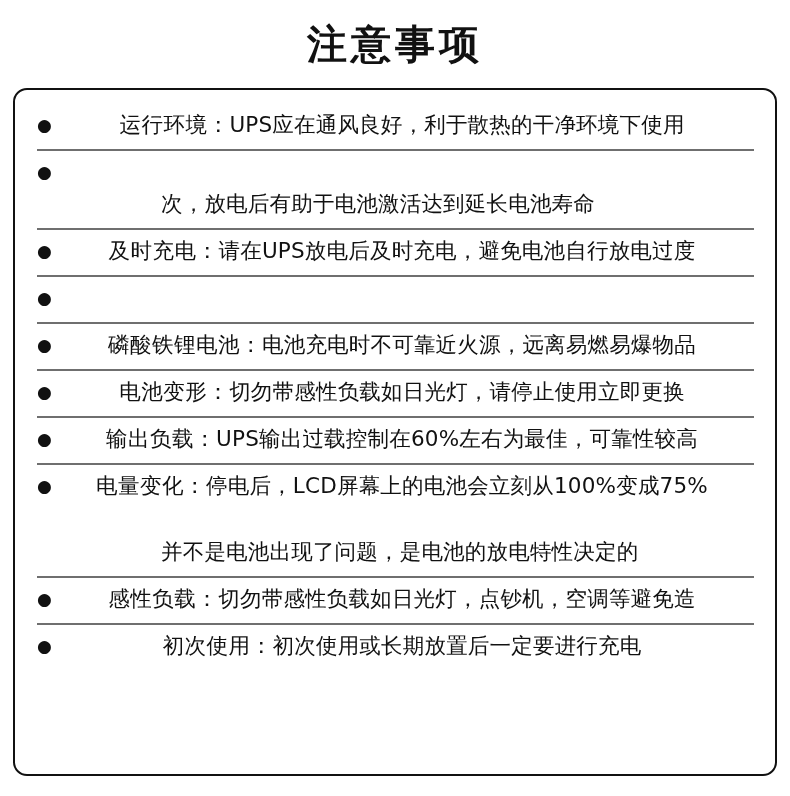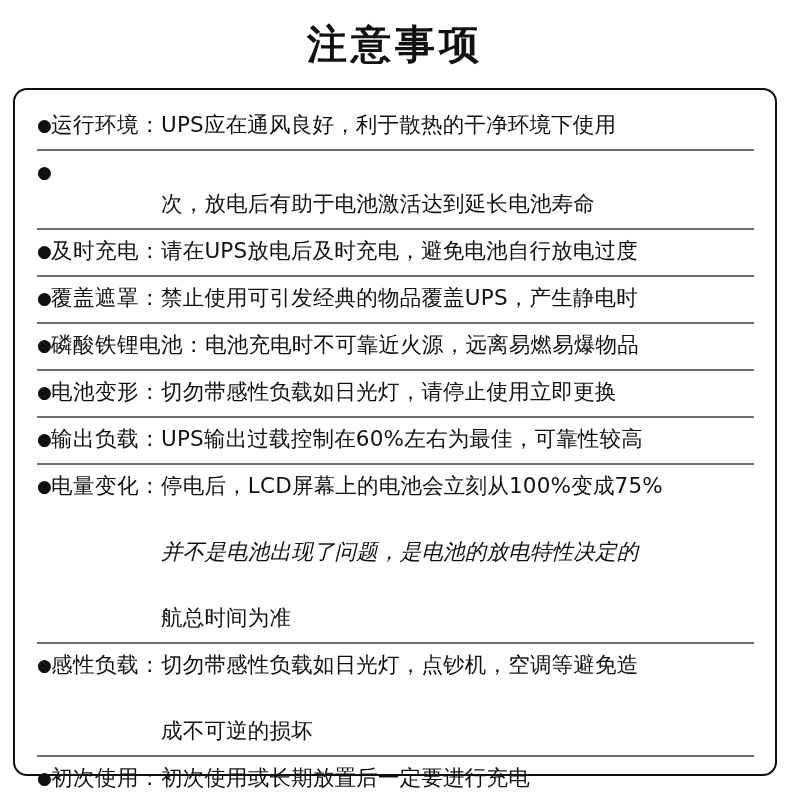--- a/index.html
+++ b/index.html
@@ -102,20 +102,21 @@
     letter-spacing: 0.5px;
   }
 
   .text {
     letter-spacing: 0.2px;
   }
 
   
   .body .lines {
     display: block;
+    text-align: center;
   }
   .body .cont {
     display: block;
     margin-top: 32px;
   }
 </style>
 </head>
 <body>
 
 <div class="page">
@@ -145,21 +146,20 @@
             <span class="bullet">●</span>
             <span class="body">
               <span class="lines"><span class="label">及时充电：</span><span class="text">请在UPS放电后及时充电，避免电池自行放电过度</span></span>
             </span>
           </div>
         </div>
         <div class="item">
           <div class="row">
             <span class="bullet">●</span>
             <span class="body">
-              <span class="lines"><span class="label">覆盖遮罩：</span><span class="text">禁止使用可引发经典的物品覆盖UPS，产生静电时</span></span>
             </span>
           </div>
         </div>
         <div class="item">
           <div class="row">
             <span class="bullet">●</span>
             <span class="body">
               <span class="lines"><span class="label">磷酸铁锂电池：</span><span class="text">电池充电时不可靠近火源，远离易燃易爆物品</span></span>
             </span>
           </div>
@@ -178,31 +178,29 @@
             <span class="body">
               <span class="lines"><span class="label">输出负载：</span><span class="text">UPS输出过载控制在60%左右为最佳，可靠性较高</span></span>
             </span>
           </div>
         </div>
         <div class="item">
           <div class="row">
             <span class="bullet">●</span>
             <span class="body">
               <span class="lines"><span class="label">电量变化：</span><span class="text">停电后，LCD屏幕上的电池会立刻从100%变成75%</span></span>
-              <span class="cont text" style="padding-left: 110px; font-style: italic;">并不是电池出现了问题，是电池的放电特性决定的</span>
-              <span class="cont text" style="padding-left: 110px;">航总时间为准</span>
+              <span class="cont text" style="padding-left: 110px;">并不是电池出现了问题，是电池的放电特性决定的</span>
             </span>
           </div>
         </div>
         <div class="item">
           <div class="row">
             <span class="bullet">●</span>
             <span class="body">
               <span class="lines"><span class="label">感性负载：</span><span class="text">切勿带感性负载如日光灯，点钞机，空调等避免造</span></span>
-              <span class="cont text" style="padding-left: 110px;">成不可逆的损坏</span>
             </span>
           </div>
         </div>
         <div class="item">
           <div class="row">
             <span class="bullet">●</span>
             <span class="body">
               <span class="lines"><span class="label">初次使用：</span><span class="text">初次使用或长期放置后一定要进行充电</span></span>
             </span>
           </div>

